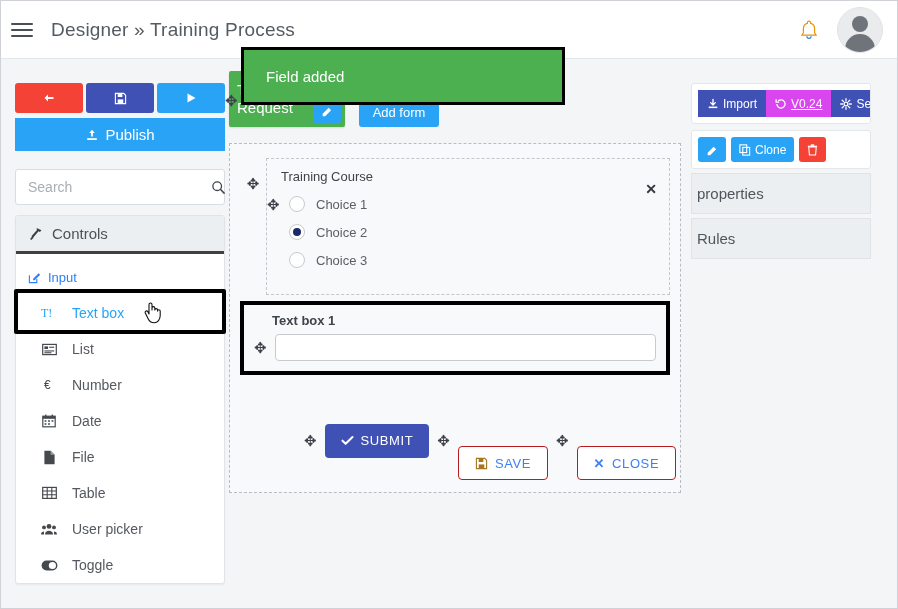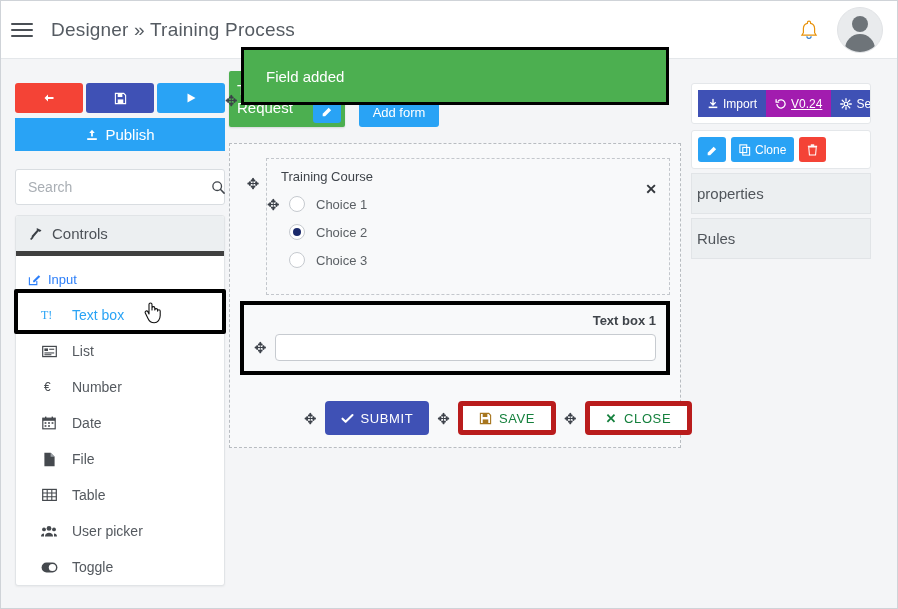--- a/index.html
+++ b/index.html
@@ -91,21 +91,21 @@
   #controls-card {
     margin-top: 10px; background: #fff;
     border: 1px solid #e1e4e7; border-radius: 3px;
     box-shadow: 0 1px 2px rgba(0,0,0,.05);
     overflow: hidden;
   }
   #controls-header {
     background: #eceff1; padding: 9px 12px;
     display: flex; align-items: center; gap: 8px;
     font-size: 15px; color: #4d5258;
-    border-bottom: 5px solid #404040;
+    border-bottom: 3px solid #404040;
   }
   #input-link {
     padding: 16px 12px 10px 12px;
     display: flex; align-items: center; gap: 7px;
     font-size: 13px; color: #2d7ff9; cursor: pointer;
   }
   .ctrl-item {
     display: flex; align-items: center; gap: 14px;
     padding: 10px 12px 10px 24px;
     font-size: 14px; color: #54595f; cursor: pointer;
@@ -176,75 +176,75 @@
   .radio.checked::after {
     content: ""; position: absolute; left: 3px; top: 3px;
     width: 8px; height: 8px; border-radius: 50%; background: #1b2a6b;
   }
   .choice span { font-size: 13px; color: #5b6065; }
 
   #textbox-field {
     margin-top: 6px; border: 4px solid #000; background: #f8f9fa;
     padding: 8px 10px 10px 10px;
   }
-  #textbox-label { font-size: 13px; font-weight: bold; color: #3f444a; margin-bottom: 6px; margin-left: 18px; text-align: right; }
+  #textbox-label { font-size: 13px; font-weight: bold; color: #3f444a; margin-bottom: 6px; margin-left: 18px; }
   #textbox-inner { display: flex; align-items: center; gap: 8px; }
   #textbox-input {
     flex: 1; height: 27px; border: 1px solid #c7cbd0; border-radius: 4px;
     background: #fff; outline: none; font-size: 13px; padding: 0 8px;
     font-family: "Liberation Sans", sans-serif; color: #41464c;
   }
 
   #form-actions {
     display: flex; align-items: center; gap: 8px;
     margin-top: 26px; padding-left: 64px;
   }
   .act-btn {
     height: 34px; padding: 0 16px; border-radius: 4px; cursor: pointer;
     display: flex; align-items: center; gap: 7px;
     font-size: 13px; letter-spacing: .6px;
   }
   .act-btn.primary { background: #3f51b5; color: #fff; border: none; }
   .act-btn.light {
-    background: #fff; color: #15803d; border: 5px solid #b91c1c;
+    background: #fff; color: #3b82f6; border: 1px solid #b91c1c; margin-top: 45px;
   }
 
   
   #right { position: absolute; left: 690px; top: 82px; width: 180px; }
   #right-top {
     background: #fff; border: 1px solid #e4e7ea; border-radius: 3px;
     padding: 6px 6px; display: flex; gap: 0; overflow: hidden;
   }
   .rtbtn {
     height: 27px; border: none; cursor: pointer; color: #fff;
     font-size: 12px; display: flex; align-items: center; gap: 4px;
     padding: 0 9px; white-space: nowrap;
   }
   .rtbtn.indigo { background: #3f51b5; }
-  .rtbtn.lblue { background: #a21caf; text-decoration: underline; }
+  .rtbtn.lblue { background: #d946ef; text-decoration: underline; }
   #right-actions {
     margin-top: 6px; background: #fff; border: 1px solid #e4e7ea;
     border-radius: 3px; padding: 6px; display: flex; gap: 5px;
   }
   .abtn {
     height: 25px; border: none; border-radius: 3px; cursor: pointer;
     color: #fff; font-size: 12px; display: flex; align-items: center;
     gap: 4px; padding: 0 8px;
   }
   .abtn.blue { background: #29a3f5; }
   .abtn.red { background: #f44336; }
   .rsection {
     margin-top: 4px; background: #eceff1; border: 1px solid #e1e4e7;
     padding: 11px 5px; font-size: 15px; color: #50555b; cursor: pointer;
   }
 
   
   #toast {
     position: absolute; left: 240px; top: 46px;
-    width: 428px; height: 58px;
+    width: 324px; height: 58px;
     background: #4caf50; border: 3px solid #000;
     display: flex; align-items: center; padding-left: 22px;
     color: #fff; font-size: 15px; z-index: 50;
   }
   svg { display: block; }
 </style>
 </head>
 <body>
 
 <div id="page">

